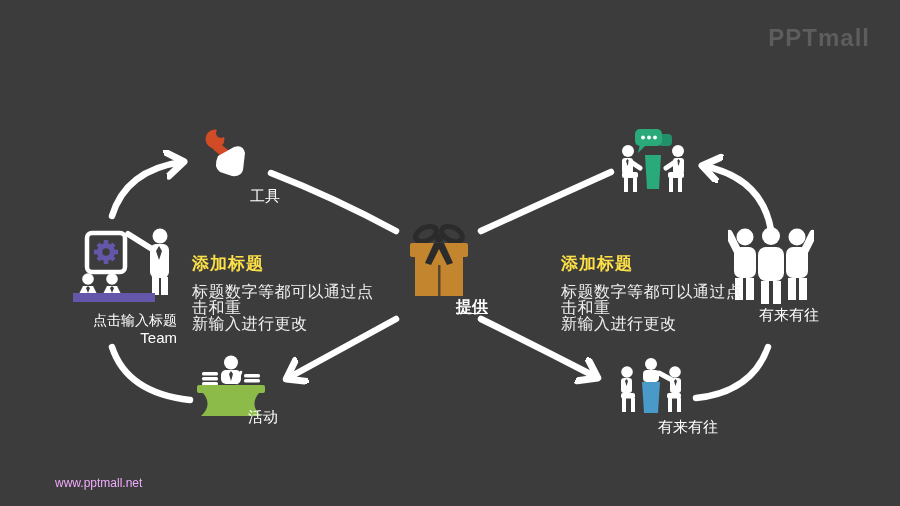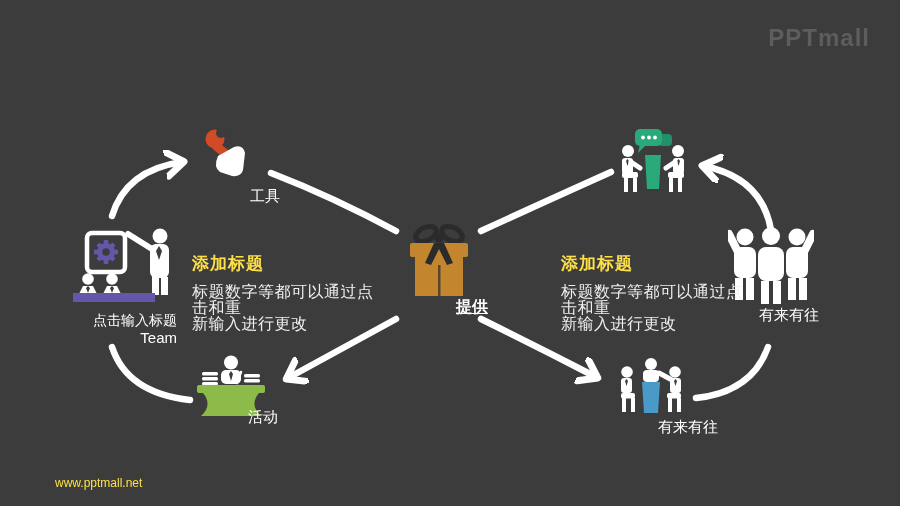--- a/index.html
+++ b/index.html
@@ -4,21 +4,21 @@
 <style>
   html,body{margin:0;padding:0;}
   body{font-family:"Liberation Sans","DejaVu Sans",sans-serif;background:#222;}
   .stage{position:relative;width:900px;height:506px;background:#3c3c3c;overflow:hidden;}
   .abs{position:absolute;}
   
   #connectors{position:absolute;left:0;top:0;width:900px;height:506px;}
   
   .logo{position:absolute;top:24px;right:30px;font-size:24px;font-weight:bold;
         color:#5d5d5d;letter-spacing:1px;}
-  .footer{position:absolute;left:55px;top:476px;font-size:12px;color:#fde047;}
+  .footer{position:absolute;left:55px;top:476px;font-size:12px;color:#f0abfc;}
   
   .tblock{position:absolute;width:190px;}
   .tblock h2{margin:4px 0 9px 0;font-size:17px;font-weight:bold;color:#fde047;letter-spacing:1px;}
   .tblock .body{font-size:16px;line-height:16px;color:#efefef;letter-spacing:0.5px;}
   
   .node-label{position:absolute;font-size:15px;color:#ffffff;text-align:right;}
   .node-label.small{font-size:14px;}
   .node-label.bold{font-weight:bold;font-size:16px;text-decoration:underline;}
 </style>
 </head>

